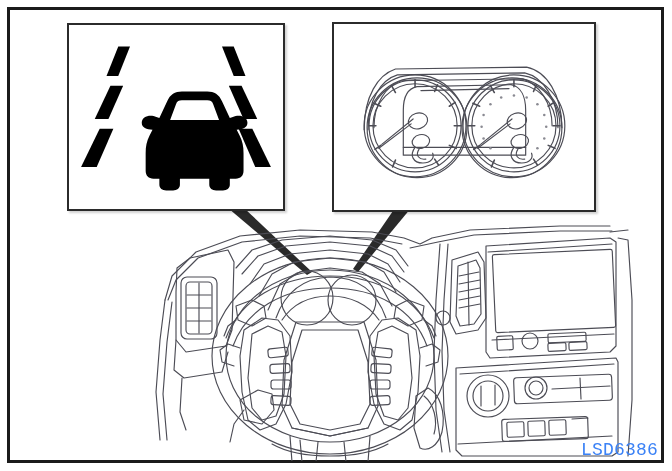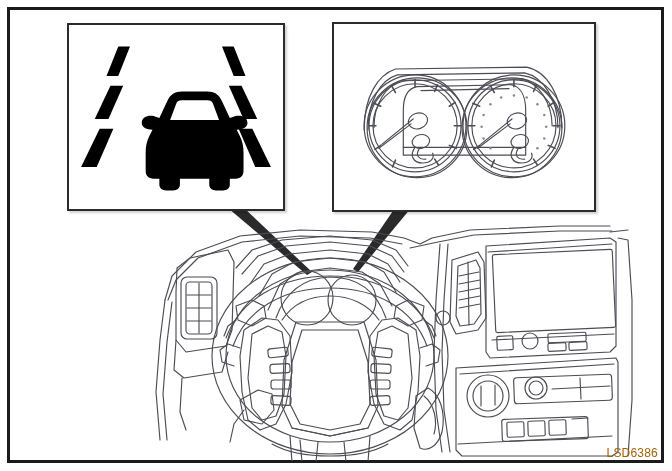--- a/index.html
+++ b/index.html
@@ -53,24 +53,24 @@
     left: 0;
     top: 0;
     width: 672px;
     height: 471px;
     pointer-events: none;
   }
   #caption {
     position: absolute;
     right: 14px;
     bottom: 11px;
-    font-size: 12px;
-    color: #a16207;
+    font-size: 18px;
+    color: #3b82f6;
     letter-spacing: 0.2px;
-    font-family: Liberation Sans, sans-serif;
+    font-family: Liberation Mono, monospace;
     white-space: nowrap;
   }
 </style>
 </head>
 <body>
 
 <div id="page">
 
   <div id="outer-frame"></div>
 

